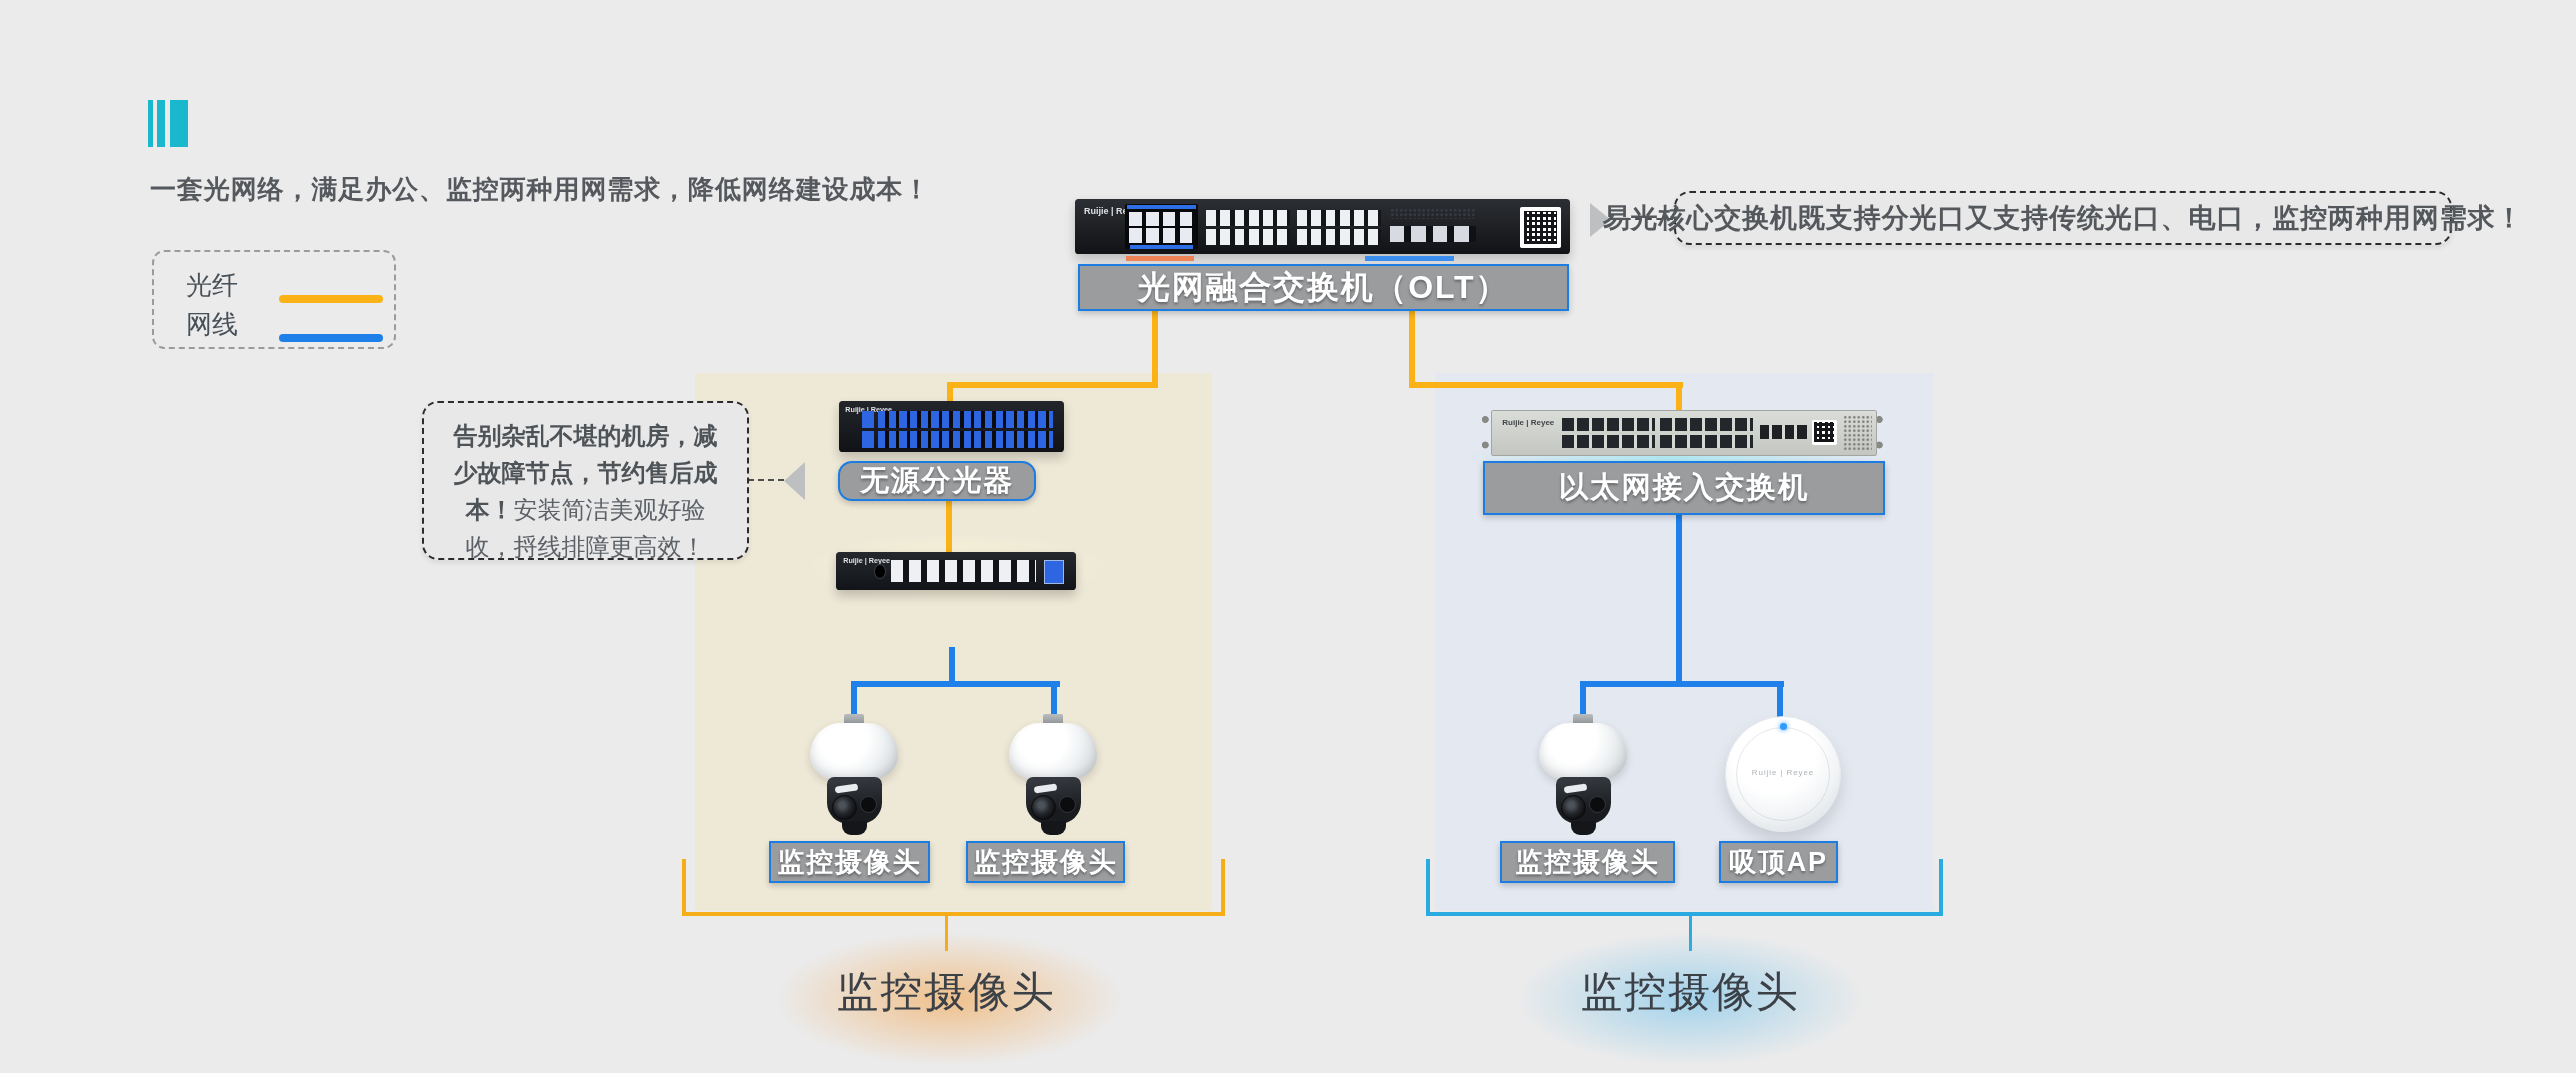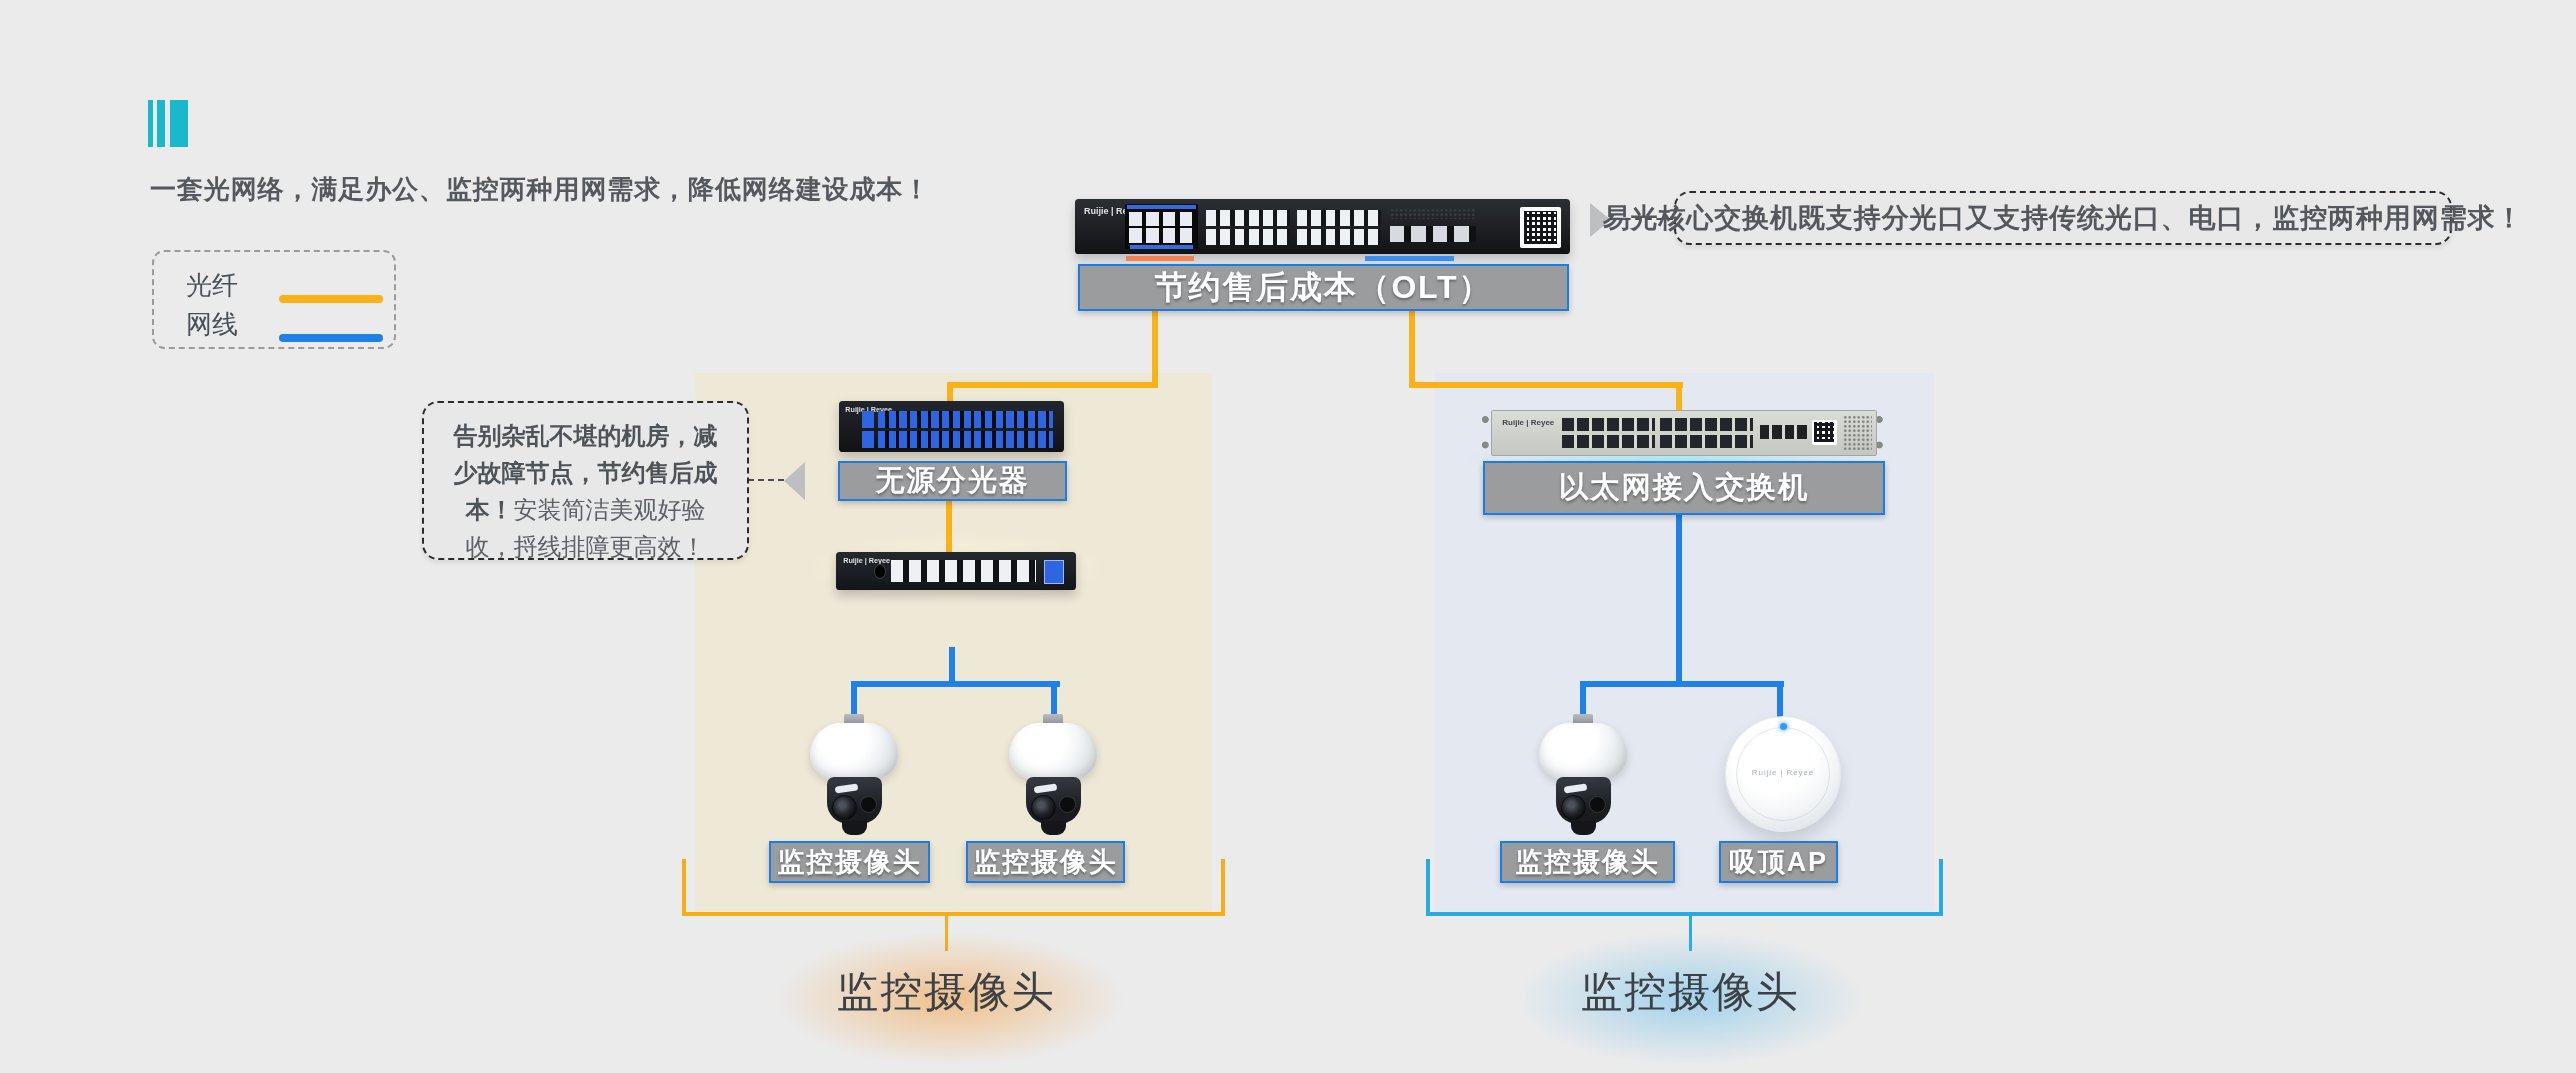--- a/index.html
+++ b/index.html
@@ -127,34 +127,34 @@
     <div class="prow" style="left:222px;top:29.5px;width:84px;height:16px;background:repeating-linear-gradient(90deg,#eef1f4 0 9.8px,#141519 9.8px 14.3px);"></div>
     <div class="vent" style="left:315px;top:9px;width:86px;height:10.7px;"></div>
     <div class="prow" style="left:315px;top:27px;width:86px;height:16px;background:repeating-linear-gradient(90deg,#d7dbe1 0 14.3px,#101114 14.3px 21.5px);"></div>
     <div class="qr" style="left:445px;top:8px;width:41px;height:41px;">
         <div class="qr-inner"></div>
       </div>
   </div>
 
   <div class="abs" style="left:1126px;top:256px;width:68px;height:5.4px;background:#ef8355;"></div>
   <div class="abs" style="left:1365px;top:256px;width:89px;height:5.4px;background:#3b8df0;"></div>
-  <div class="node-label" style="left:1078px;top:264px;width:491px;height:47px;font-size:32px;">节约售后成本（OLT）</div>
+  <div class="node-label" style="left:1078px;top:264px;width:491px;height:47px;font-size:32px;">光网融合交换机（OLT）</div>
 
   <div class="tri-right" style="left:1590px;top:203px;"></div>
   <div class="dash-line" style="left:1614px;top:218px;width:59px;"></div>
   <div class="callout callout-olt" style="left:1674px;top:191px;width:778px;height:54px;">易光核心交换机既支持分光口又支持传统光口、电口，监控两种用网需求！</div>
 
   <div class="device dev-dark" style="left:839px;top:401px;width:225px;height:51px;background:linear-gradient(#22252a,#101216);">
     <div class="brand" style="left:6.3px;top:3.6px;font-size:7.2px;">Ruijie | Reyee</div>
     <div class="prow" style="left:23px;top:9.8px;width:11.6px;height:17px;background:#2d66e0;"></div>
     <div class="prow" style="left:23px;top:30px;width:11.6px;height:17px;background:#2d66e0;"></div>
     <div class="prow" style="left:39px;top:9.8px;width:175px;height:17px;background:repeating-linear-gradient(90deg,#2d66e0 0 7.2px,#0a0b0e 7.2px 10.7px);"></div>
     <div class="prow" style="left:39px;top:30px;width:175px;height:17px;background:repeating-linear-gradient(90deg,#2d66e0 0 7.2px,#0a0b0e 7.2px 10.7px);"></div>
   </div>
-  <div class="node-label" style="left:838px;top:461px;width:229px;height:40px;font-size:29px;">无源分光器</div>
+  <div class="node-label" style="left:838px;top:461px;width:198px;height:40px;font-size:29px;border-radius:14px;">无源分光器</div>
 
   <div class="tri-left" style="left:784px;top:462px;"></div>
   <div class="dash-line" style="left:748px;top:479px;width:36px;"></div>
   <div class="callout callout-splitter" style="left:422px;top:401px;width:327px;height:159px;">
     <span class="bold">告别杂乱不堪的机房，减少故障节点，节约售后成本！</span><span class="normal">安装简洁美观好验收，捋线排障更高效！</span>
   </div>
 
   <div class="device dev-dark" style="left:836px;top:552px;width:240px;height:38px;background:linear-gradient(#25282d,#121418);">
     <div class="brand" style="left:7.2px;top:3.6px;font-size:7.2px;">Ruijie | Reyee</div>
     <div class="prow" style="left:38px;top:11.6px;width:9.8px;height:13.4px;background:#000;border:0.9px solid #3a3d42;border-radius:50%;"></div>

